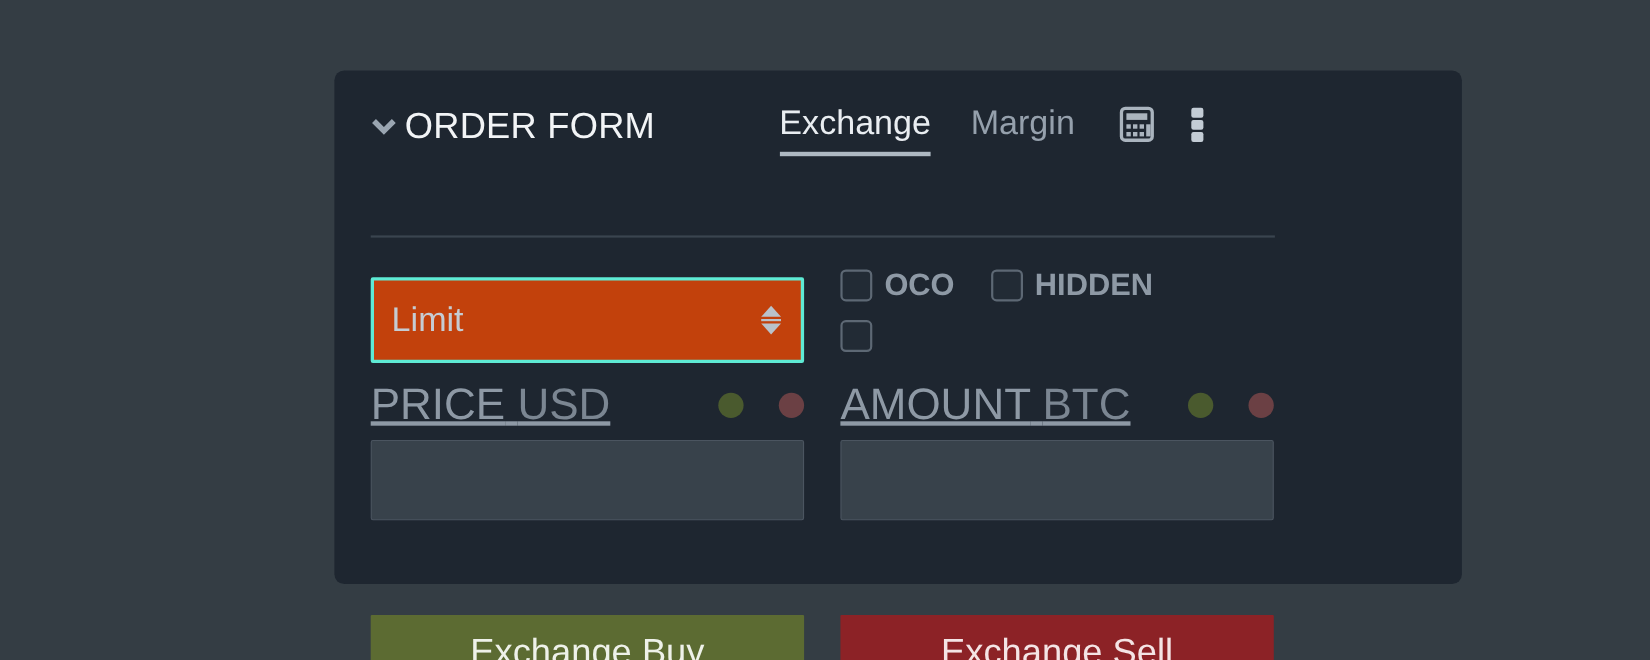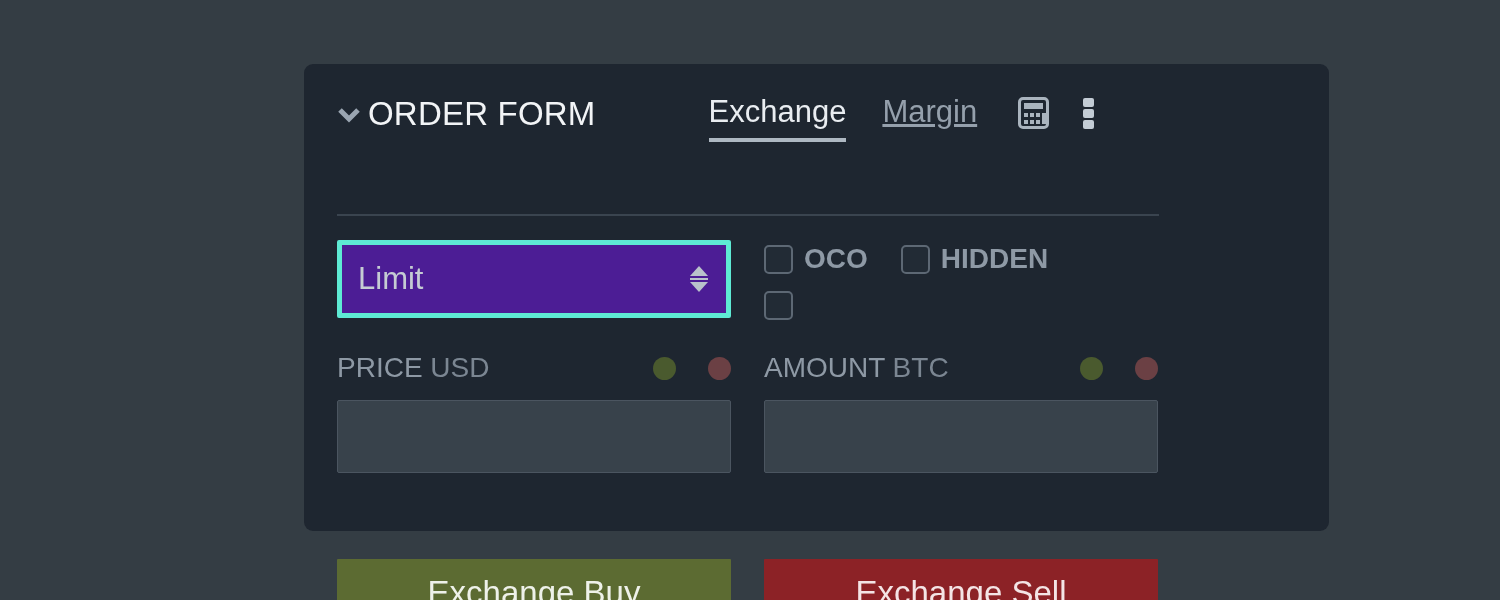--- a/index.html
+++ b/index.html
@@ -77,21 +77,20 @@
     content: "";
     position: absolute;
     left: 0;
     right: 0;
     bottom: 0;
     height: 4px;
     background: #aeb8c2;
   }
   .tab + .tab {
     margin-left: 36px;
-    text-decoration: underline;
   }
   .header-icons {
     display: flex;
     align-items: center;
     margin-left: 40px;
     padding-top: 10px;
   }
   .calc-icon {
     width: 33px;
     height: 34px;
@@ -116,25 +115,25 @@
   .form-body {
     position: absolute;
     left: 32px;
     top: 116px;
     width: 822px;
   }
 
   .order-type-select {
     position: absolute;
     left: 1px;
-    top: 60px;
+    top: 72px;
     width: 394px;
     height: 78px;
-    background: #4c1d95;
-    border: 5px solid #5eead4;
+    background: #c2410c;
+    border: 3px solid #5eead4;
     border-radius: 2px;
     box-sizing: border-box;
     display: flex;
     align-items: center;
     justify-content: space-between;
     padding: 0 14px 0 16px;
   }
   .order-type-value {
     color: #c5ccd3;
     font-size: 31px;
@@ -189,24 +188,25 @@
   }
   .field-col.left  { left: 1px;   top: 170px; }
   .field-col.right { left: 428px; top: 170px; }
 
   .field-label-row {
     display: flex;
     align-items: center;
     height: 36px;
   }
   .field-label {
-    font-size: 28px;
+    font-size: 40px;
     line-height: 30px;
     color: #8e99a5;
     white-space: nowrap;
+    text-decoration: underline;
   }
   .field-label .unit {
     color: #7b8692;
   }
   .dots {
     margin-left: auto;
     display: flex;
     align-items: center;
   }
   .dot {

